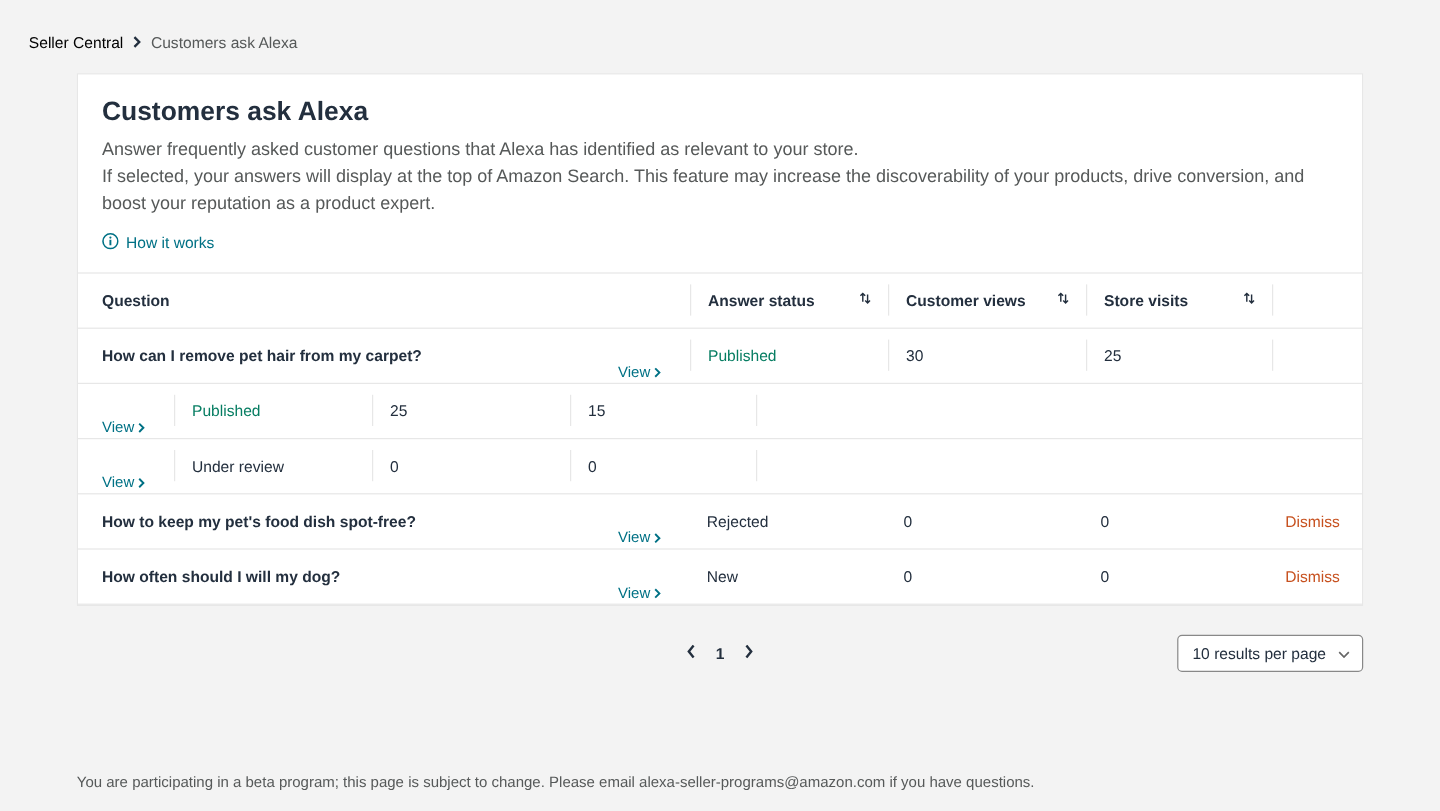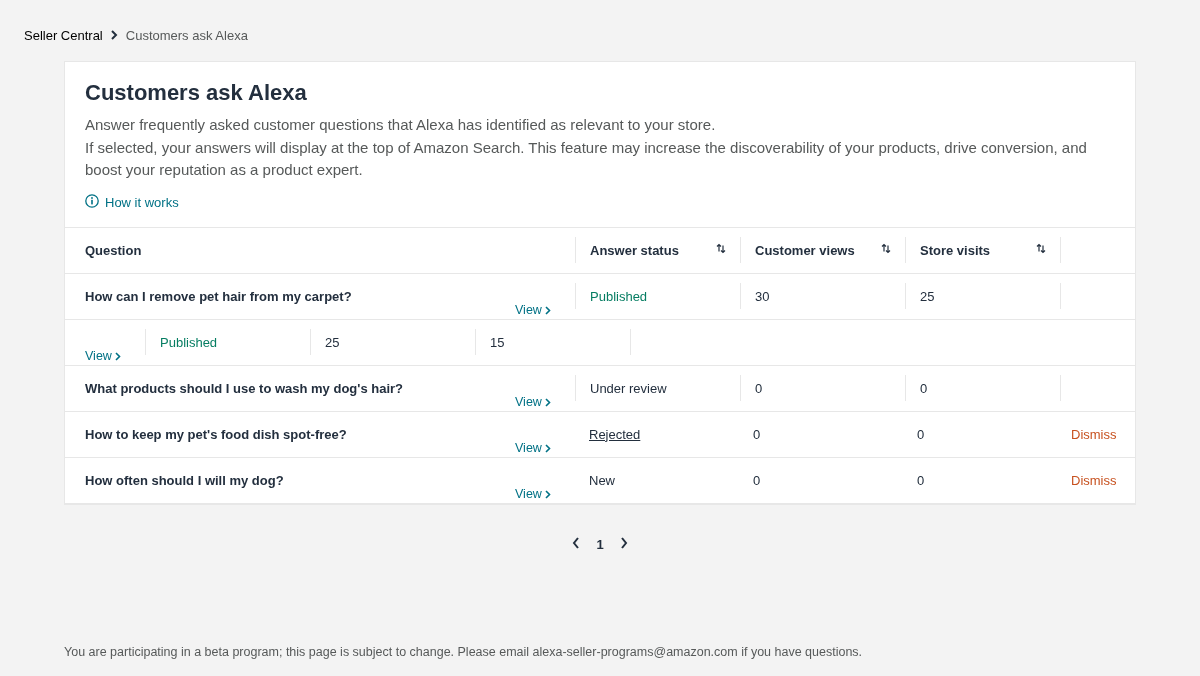--- a/index.html
+++ b/index.html
@@ -96,21 +96,21 @@
   }
   .view-link {
     color: #007185;
     font-size: 12.5px;
     cursor: pointer;
     display: inline-flex;
     align-items: center;
     gap: 3px;
   }
   .status-published { color: #067d62; }
-  .status-rejected { color: #232f3e; text-decoration: underline; }
+  .status-rejected { color: #232f3e; }
   .status-under, .status-new { color: #232f3e; }
   .dismiss {
     color: #c7511f;
     font-size: 13px;
     cursor: pointer;
   }
   .q-text { font-weight: 600; color: #232f3e; }
   .pager-row {
     display: flex;
     justify-content: center;
@@ -248,21 +248,20 @@
         <div class="sep-line"></div>
         <div class="col-status status-published">Published</div>
         <div class="sep-line"></div>
         <div class="col-views">25</div>
         <div class="sep-line"></div>
         <div class="col-visits">15</div>
         <div class="sep-line"></div>
         <div class="col-action"></div>
       </div>
       <div class="table-row">
-        <div class="col-q q-text">What products should I use to wash my dog's hair?</div>
         <div class="col-view"><span class="view-link">
             <span>View</span>
             <svg width="6" height="9" viewBox="0 0 6 9">
               <path d="M1 1 L4.5 4.5 L1 8" stroke="#007185" stroke-width="1.6" fill="none"></path>
             </svg>
           </span></div>
         <div class="sep-line"></div>
         <div class="col-status status-under">Under review</div>
         <div class="sep-line"></div>
         <div class="col-views">0</div>
@@ -315,15 +314,23 @@
           <path d="M6 1 L2 6 L6 11" stroke="#232f3e" stroke-width="2" fill="none"></path>
         </svg>
     </span>
     <span>1</span>
     <span class="page-btn">
       <svg width="8" height="12" viewBox="0 0 8 12">
           <path d="M2 1 L6 6 L2 11" stroke="#232f3e" stroke-width="2" fill="none"></path>
         </svg>
     </span>
   </div>
+  <div class="results-select">
+    <span>10 results per page</span>
+    <span class="chev">
+      <svg width="10" height="6" viewBox="0 0 10 6">
+          <path d="M1 1 L5 5 L9 1" stroke="#666" stroke-width="1.4" fill="none"></path>
+        </svg>
+    </span>
+  </div>
 </div>
 
 <div class="footer-note">You are participating in a beta program; this page is subject to change. Please email alexa-seller-programs@amazon.com if you have questions.</div>
 
 </body></html>

